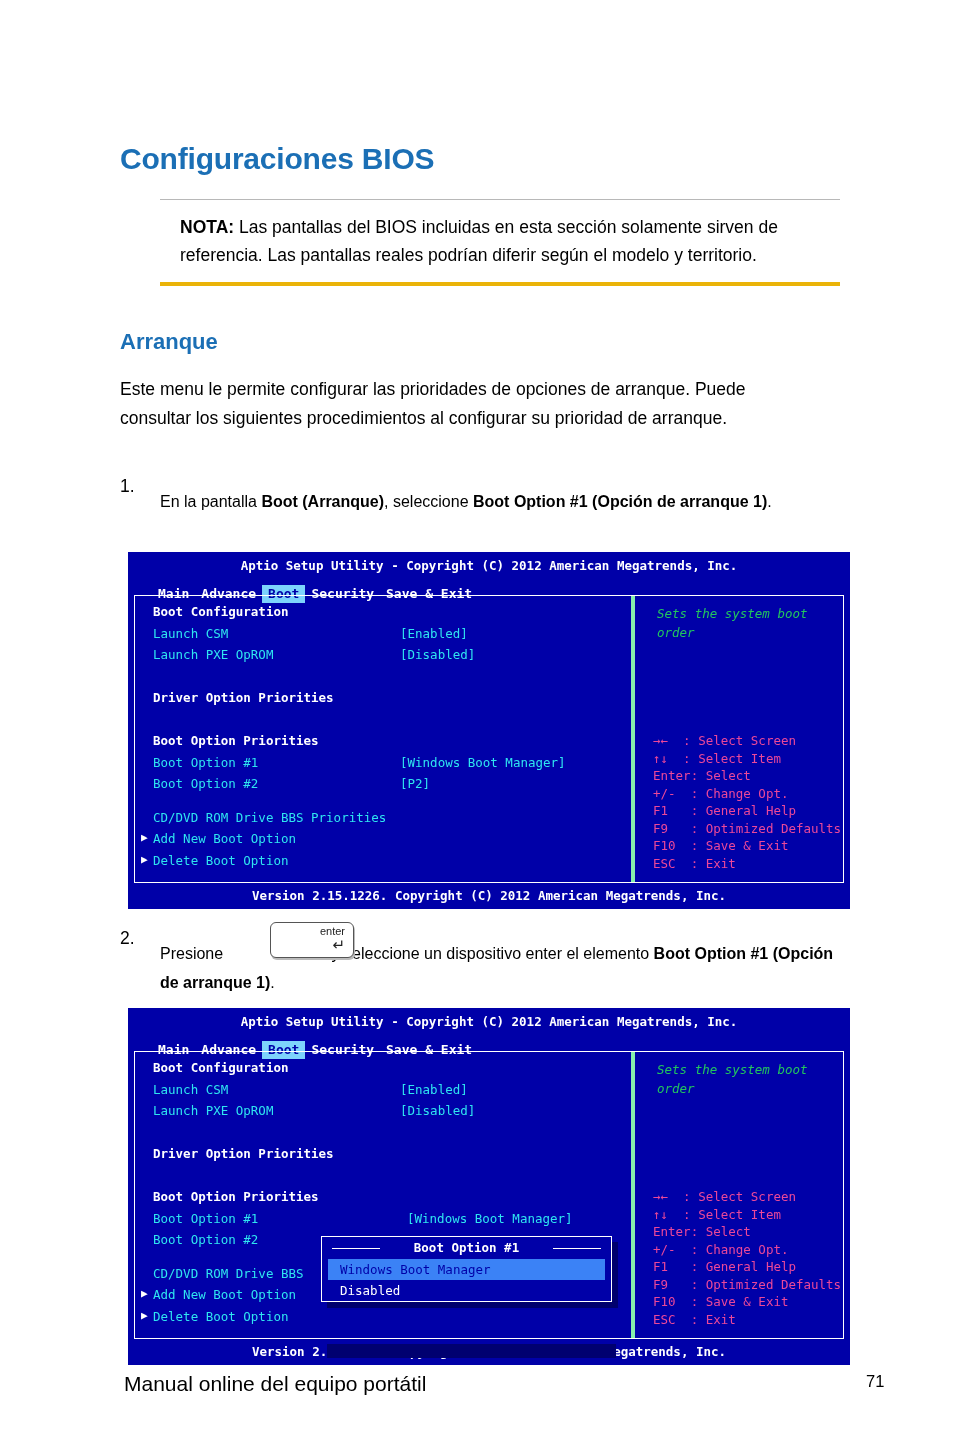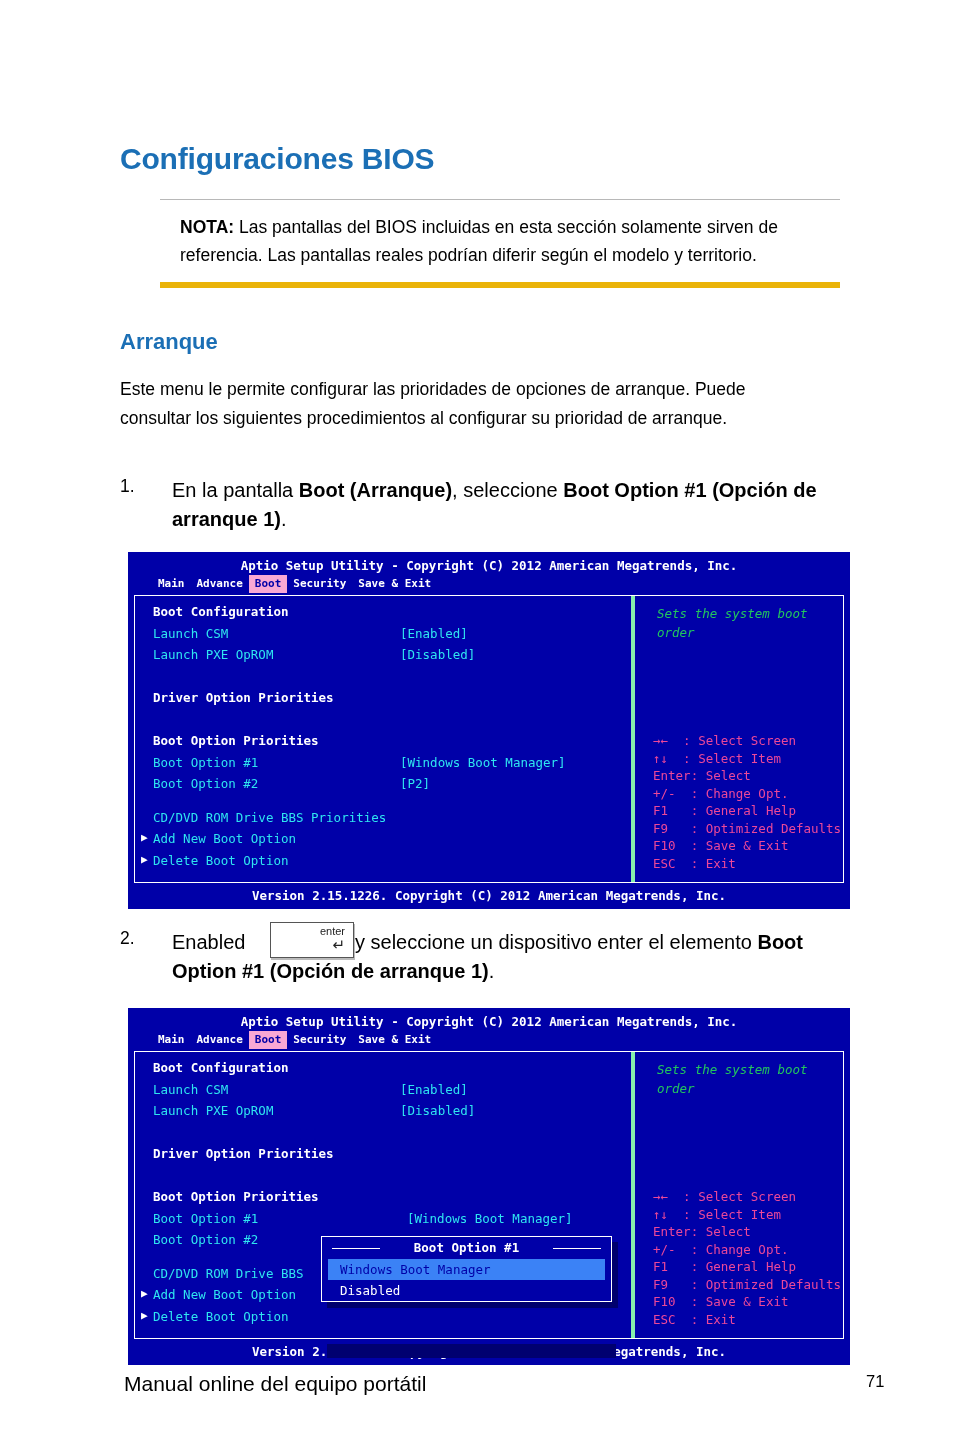--- a/index.html
+++ b/index.html
@@ -29,21 +29,21 @@
     font-weight: bold;
     color: #1b6fb5;
     letter-spacing: -0.2px;
   }
   .note-box {
     position: absolute;
     left: 160px;
     top: 199px;
     width: 680px;
     border-top: 1px solid #b8b8b8;
-    border-bottom: 6px solid #eab308;
+    border-bottom: 4px solid #eab308;
     padding: 13px 0 13px 0;
   }
   .note-text {
     font-size: 17.5px;
     line-height: 28px;
     color: #000;
     padding-left: 20px;
     padding-right: 10px;
   }
   .note-text b { font-weight: bold; }
@@ -64,24 +64,25 @@
     font-size: 17.5px;
     line-height: 29px;
   }
   .li-num {
     position: absolute;
     left: 120px;
     font-size: 17.5px;
   }
   .li-body {
     position: absolute;
-    left: 172px;
+    left: 160px;
     width: 672px;
-    font-size: 20px;
+    font-size: 16px;
     line-height: 29px;
+    margin-top: 11px;
   }
   .li-body b { font-weight: bold; }
 
   
   .bios {
     position: absolute;
     width: 718px;
     background: #0000a8;
     border: 2px solid #0000a8;
     font-family: "DejaVu Sans Mono", "Liberation Mono", monospace;
@@ -99,25 +100,26 @@
   .bios-menubar {
     position: relative;
     height: 18px;
     padding-left: 22px;
     color: #ffffff;
     font-weight: bold;
   }
   .bios-menubar span {
     display: inline-block;
     padding: 0 6px;
-    font-size: 11px;
+    font-size: 13px;
     line-height: 18px;
+    margin-top: 10px;
   }
   .bios-menubar .active {
-    background: #f9a8d4;
+    background: #7dd3fc;
     color: #0000a8;
   }
   .bios-body {
     position: relative;
     height: 286px;
     margin: 2px 4px 0 4px;
     border: 1px solid #ffffff;
     display: flex;
   }
   .bios-left {
@@ -225,21 +227,21 @@
     background: #000070;
     z-index: 4;
   }
 
   
   .enterkey {
     position: absolute;
     width: 82px;
     height: 34px;
     border: 1.5px solid #555;
-    border-radius: 0;
+    border-radius: 6px;
     background: #ffffff;
     box-shadow: 1px 2px 0 #bbb;
   }
   .enterkey .lbl {
     position: absolute;
     right: 8px;
     top: 2px;
     font-size: 11px;
     color: #222;
   }
@@ -315,21 +317,21 @@
 F9   : Optimized Defaults
 F10  : Save &amp; Exit
 ESC  : Exit</div>
       </div>
     </div>
     <div class="bios-footer">Version 2.15.1226. Copyright (C) 2012 American Megatrends, Inc.</div>
   </div>
 
   <div class="li-num" style="top:928px;">2.</div>
   <div class="li-body" style="top:928px; width:690px;">
-    <span>Enabled</span>
+    <span>Presione</span>
     <span style="display:inline-block; width:104px;"></span><span>y seleccione un dispositivo enter el elemento</span>
     <b>Boot Option #1 (Opción de arranque 1)</b><span>.</span>
   </div>
   <div class="enterkey" style="left:270px; top:922px;">
     <span class="lbl">enter</span>
     <span class="arrow">↵</span>
   </div>
 
   <div class="bios" style="left:128px; top:1008px;">
     <div class="bios-title">Aptio Setup Utility - Copyright (C) 2012 American Megatrends, Inc.</div>

